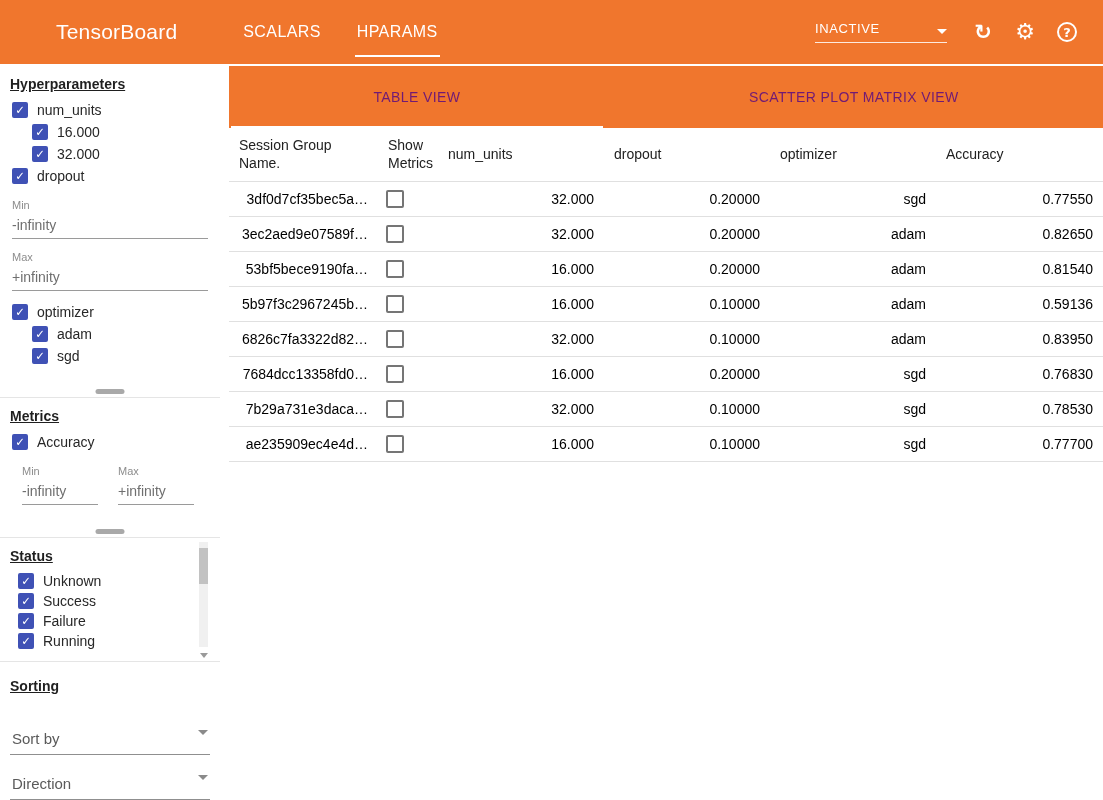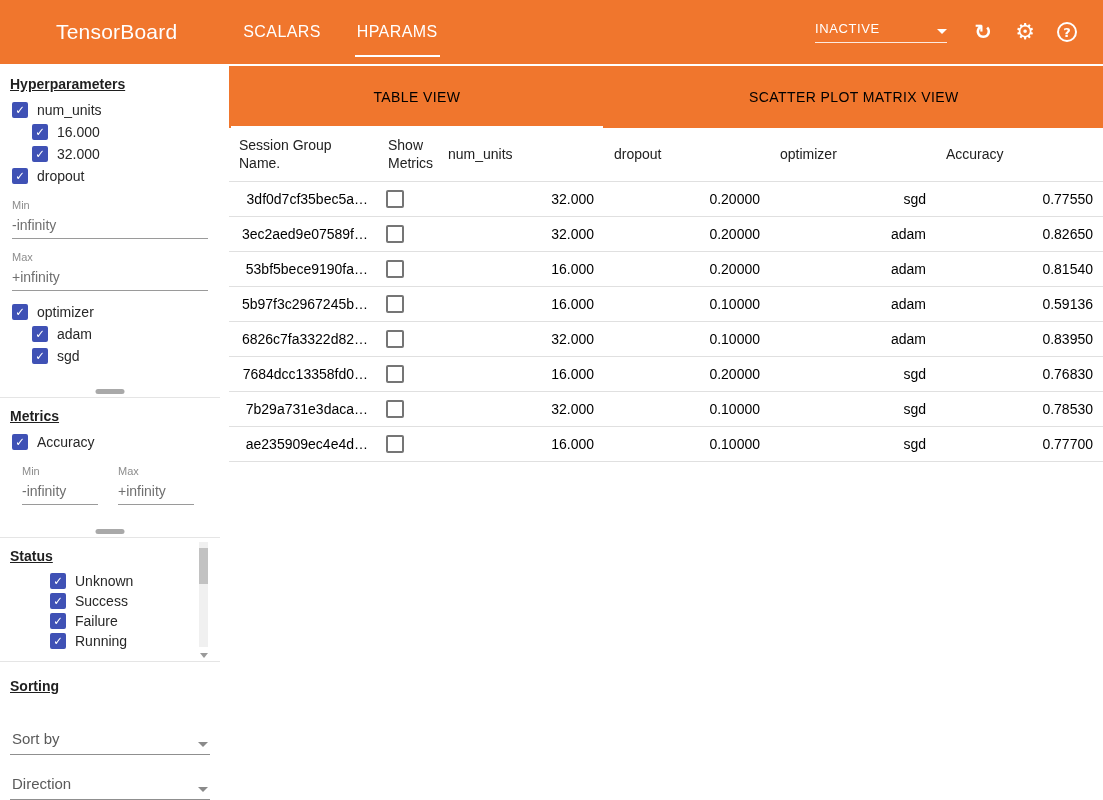--- a/index.html
+++ b/index.html
@@ -41,37 +41,37 @@
   .field input { width:100%; border:none; border-bottom:1px solid #9a9a9a; background:transparent; font-family:inherit; font-size:14px; color:#8b5cf6; padding:2px 0 5px; outline:none; }
   .field input::placeholder { color:#6f6f6f; opacity:1; }
 
   .sec-hparams { padding-bottom:30px; }
   .sec-metrics { padding-bottom:30px; }
   .field-row { display:flex; gap:18px; margin-left:12px; }
   .field-row .field { width:76px; margin-left:0; }
 
   .sec-status { padding-right:26px; padding-bottom:10px; }
   .status-grid { display:flex; flex-wrap:wrap; column-gap:10px; }
-  .status-grid .cb-row { padding:2px 8px;margin-left:32px; }
+  .status-grid .cb-row { padding:2px 8px; }
   .vscroll { position:absolute; right:12px; width:9px; background:#f0f0f0; }
   .vscroll.status-scroll { top:4px; bottom:14px; }
   .vthumb { position:absolute; left:0; right:0; background:#c2c2c2; }
   .arrow { position:absolute; right:12px; width:9px; display:flex; justify-content:center; cursor:pointer; }
   .arrow.down { bottom:3px; }
   .tri-down { width:0;height:0;border-left:4px solid transparent;border-right:4px solid transparent;border-top:5px solid #9a9a9a; }
 
   .sec-sorting { padding-top:14px; padding-bottom:30px; }
-  .select-field { display:flex; align-items:flex-end; justify-content:space-between; border-bottom:1px solid #8f8f8f; padding:0 2px 7px; font-size:15px; color:#5a5a5a; cursor:pointer;gap:42px; }
+  .select-field { display:flex; align-items:flex-start; justify-content:space-between; border-bottom:1px solid #8f8f8f; padding:0 2px 7px; font-size:15px; color:#5a5a5a; cursor:pointer;gap:42px; }
   .select-sortby { margin-top:36px; }
   .select-direction { margin-top:20px; }
   .caret-down-gray { width:0;height:0;border-left:5px solid transparent;border-right:5px solid transparent;border-top:5px solid #8a8a8a; }
 
   
   .main { flex:1 1 auto; display:flex; flex-direction:column; padding-top:2px; min-width:0; background:#fff; }
-  .view-tabs { height:62px; background:var(--accent); display:flex; color:#000000; }
+  .view-tabs { height:62px; background:var(--accent); display:flex; color:#701a75; }
   .view-tab { flex:1 1 auto; position:relative; display:flex; align-items:center; justify-content:center; font-size:14px; letter-spacing:.4px; white-space:nowrap; padding:0 30px; cursor:pointer; }
   .view-tab.active::after { content:""; position:absolute; left:2px; right:2px; bottom:0; height:2px; background:#fff; }
 
   table.sessions { width:100%; border-collapse:collapse; table-layout:fixed; }
   .sessions th { text-align:left; font-weight:normal; font-size:14px; color:#212121; padding:9px 10px; height:52px; vertical-align:middle; border-bottom:1px solid var(--row-border); line-height:1.25; }
   .sessions td { font-size:14px; color:#000000; padding:0 10px; height:35px; border-bottom:1px solid var(--row-border); white-space:nowrap; overflow:hidden;text-align:right; }
   .sessions td.cb-cell { padding-left:8px; }
   .cb.lg { width:18px; height:18px; flex:0 0 18px; }
 </style>
 </head>

